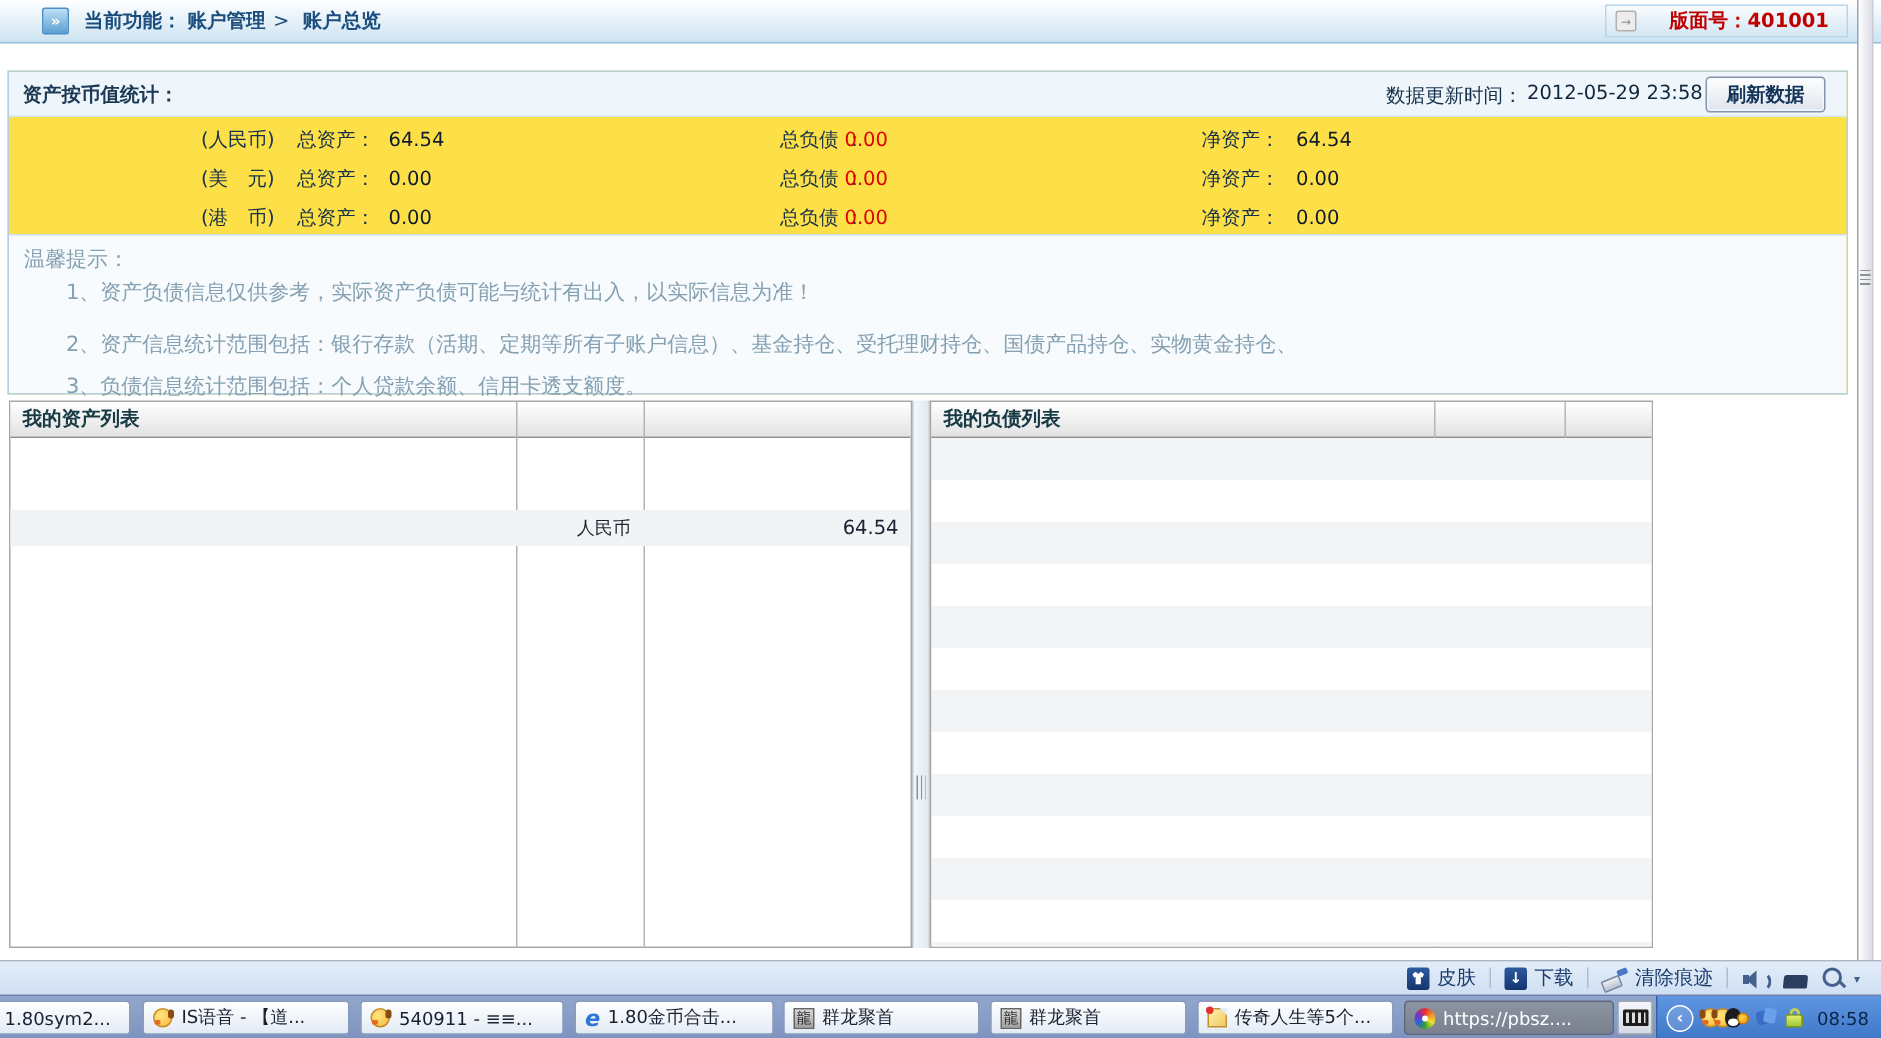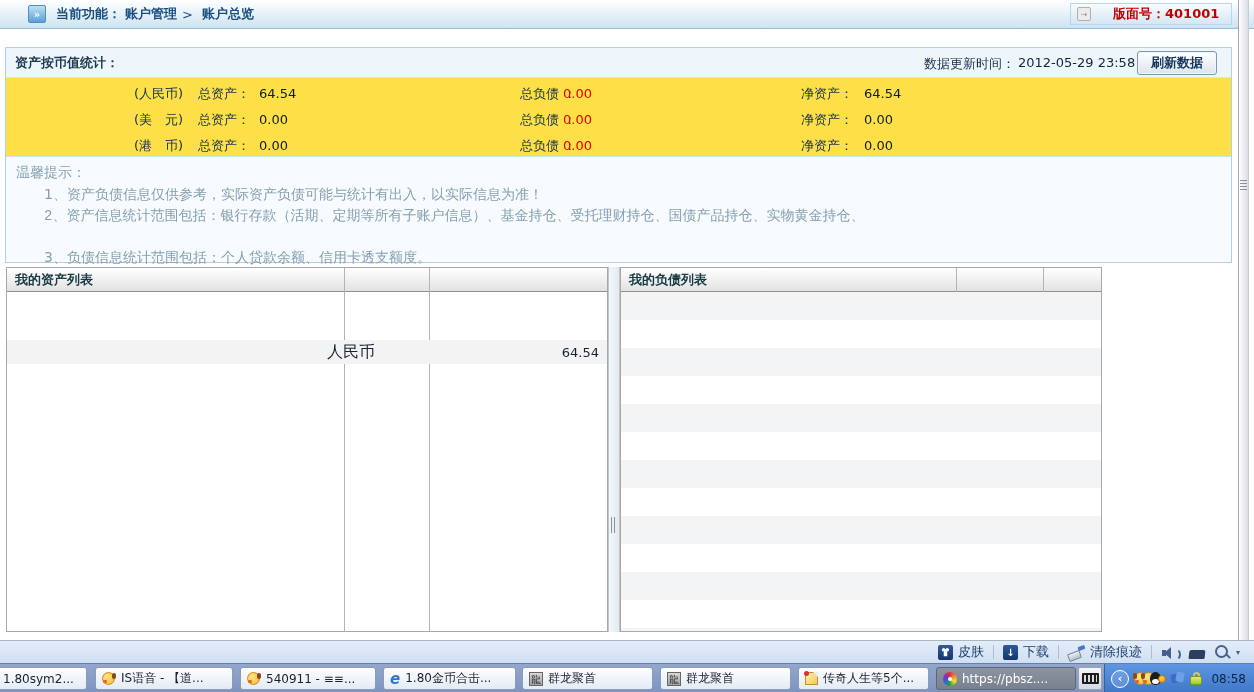--- a/index.html
+++ b/index.html
@@ -26,21 +26,21 @@
   .row-a{top:33px}.row-b{top:59px}.row-c{top:85px}
   .stat-row span{position:absolute;}
   .c-cur{left:128px;color:#15304a;}
   .c-al{left:192px;text-align:right;}  .c-av{left:253px;color:#101c2c;}
   .c-ll{left:514px;}  .c-lv{left:557px;color:#e00000;}
   .c-nl{left:795px;}  .c-nv{left:858px;color:#101c2c;}
   .tips{position:absolute;left:0;right:0;top:108px;bottom:0;background:#f7fbfd;border-top:1px solid #cfe0ec;font-size:14px;color:#84a0b2;}
   .tips div{position:absolute;white-space:nowrap;}
   .tips-title{left:10px;top:7px;}
   .tip-1{left:38px;top:29px;}
-  .tip-2{left:38px;top:50px;font-family:Liberation Mono, monospace;}
+  .tip-2{left:38px;top:64px;}
   .tip-2b{left:55px;top:71px;}
   .tip-3{left:38px;top:92px;}
 
   
   .dtable{position:absolute;top:267px;height:365px;border:1px solid #a8a8a8;background:#fff;box-sizing:border-box;}
   .asset-table{left:6px;width:602px;}
   .liab-table{left:620px;width:482px;}
   .thead{position:absolute;left:0;top:0;right:0;height:23px;background:linear-gradient(#ffffff,#e2e2e2);border-bottom:1px solid #8f8f8f;}
   .thead-title{padding-left:8px;line-height:23px;font-weight:bold;font-size:13px;color:#173a44;}
   .tbody{position:absolute;left:0;top:24px;right:0;bottom:0;}
@@ -49,21 +49,21 @@
   .al-c1{left:337px}.al-c2{left:422px}
   .ll-c1{left:335px}.ll-c2{left:422px}
   .trow{position:absolute;left:0;right:0;height:24px;display:flex;align-items:center;}
   .trow1{top:0;} .trow2{top:24px;} .trow3{top:48px;background:#f2f3f5;}
   .tree-toggle{width:13px;height:13px;border-radius:50%;background:linear-gradient(#e8eef0,#9fb2b8);border:1px solid #7d9097;position:relative;box-sizing:border-box;flex:0 0 auto;}
   .tree-toggle::after{content:"";position:absolute;left:2px;top:4px;width:7px;height:2px;background:#ffffff;}
   .ind0{margin-left:4px;} .ind1{margin-left:24px;}
   .tree-label{margin-left:6px;font-size:13px;font-weight:bold;color:#122c44;white-space:nowrap;}
   .redacted{display:inline-block;height:13px;margin-left:2px;border-radius:2px;background:linear-gradient(90deg,#c7d3d6,#dbe4e6 25%,#bfcccf 50%,#d8e0e2 75%,#c4d0d3);filter:blur(1.5px);}
   .red-long{width:158px;} .red-short{width:16px;height:11px;}
-  .cell-cur{position:absolute;left:320px;width:85px;font-size:16px;color:#1a2430;}
+  .cell-cur{position:absolute;left:353px;width:85px;text-align:center;font-size:12px;color:#1a2430;}
   .cell-amt{position:absolute;right:8px;font-size:13px;color:#1a2430;}
 
   
   .mid-split{position:absolute;left:608px;top:267px;width:12px;height:365px;background:linear-gradient(90deg,#f2f7fb,#e2eaf1);border-left:1px solid #c2c6ca;border-right:1px solid #c2c6ca;box-sizing:border-box;}
   .mid-grip{position:absolute;left:2px;top:250px;width:6px;height:16px;background:repeating-linear-gradient(90deg,#8a9298 0 1px,transparent 1px 3px);}
   .right-split{position:absolute;left:1238px;top:0;width:11px;height:640px;background:linear-gradient(90deg,#ffffff,#dcdde6);border-left:1px solid #a0a4b0;border-right:1px solid #c8ccd4;box-sizing:border-box;}
   .right-grip{position:absolute;left:1px;top:180px;width:7px;height:10px;background:repeating-linear-gradient(180deg,#8a9298 0 1px,transparent 1px 3px);}
 
   
   .statusbar{position:absolute;left:0;top:640px;width:1254px;height:23px;background:linear-gradient(#e3edf9,#cfdff2);border-top:1px solid #aab6c6;display:flex;align-items:center;justify-content:flex-end;gap:9px;padding-right:14px;box-sizing:border-box;font-size:13px;color:#1c3e6e;}

